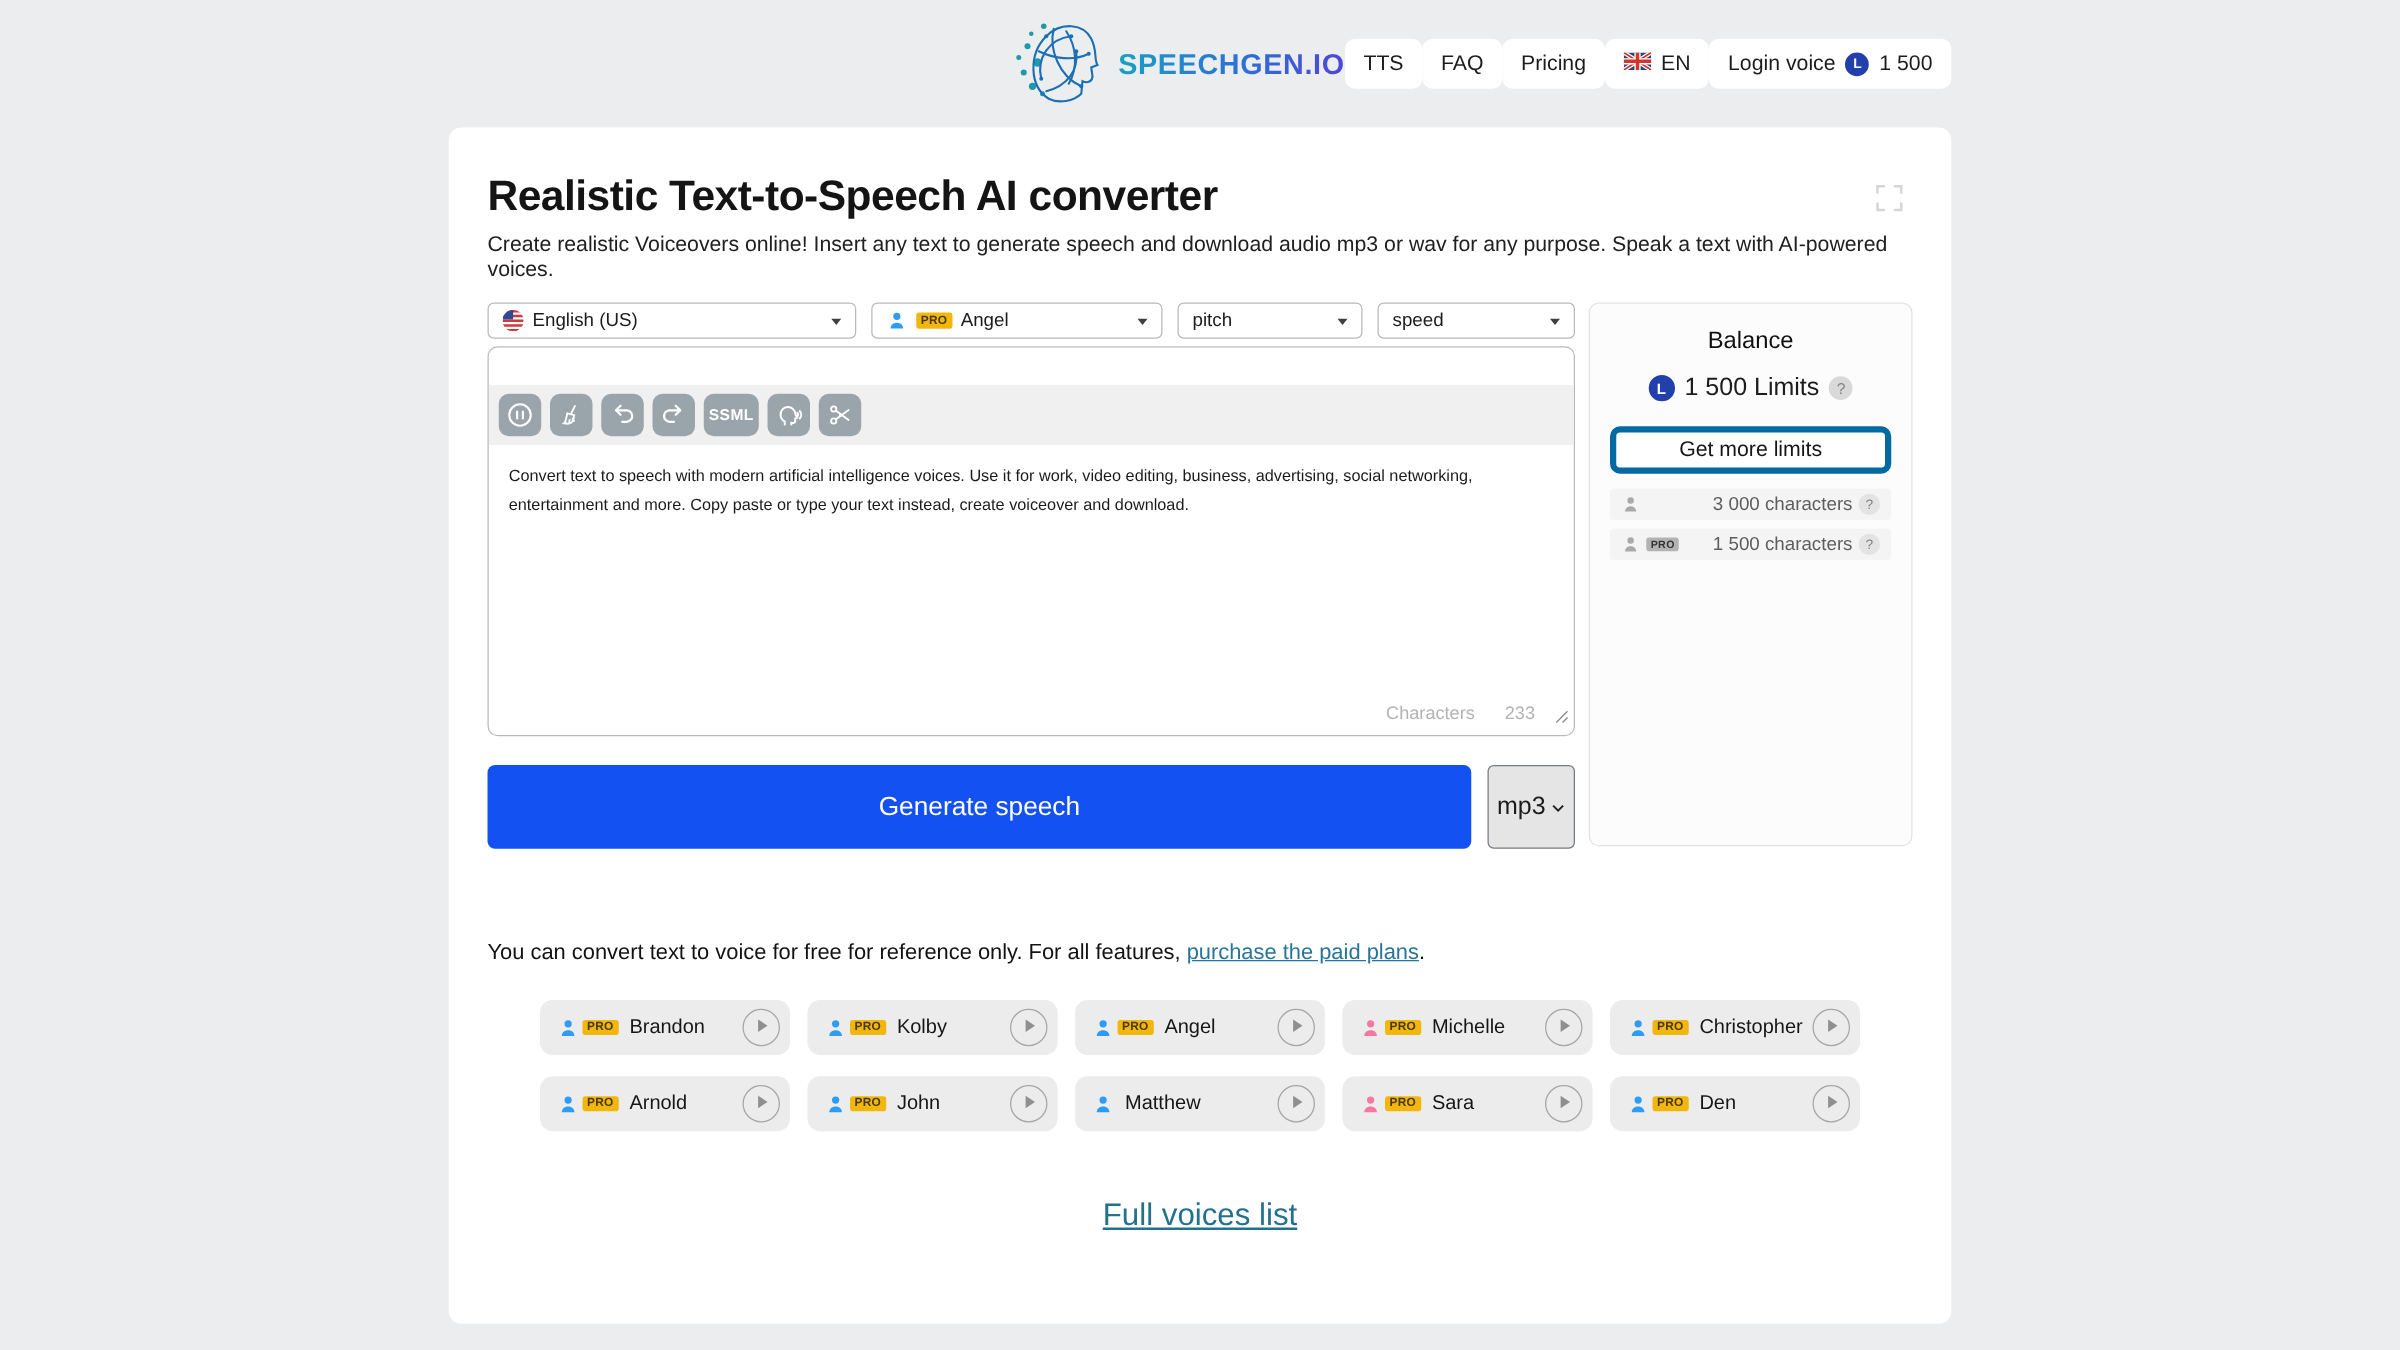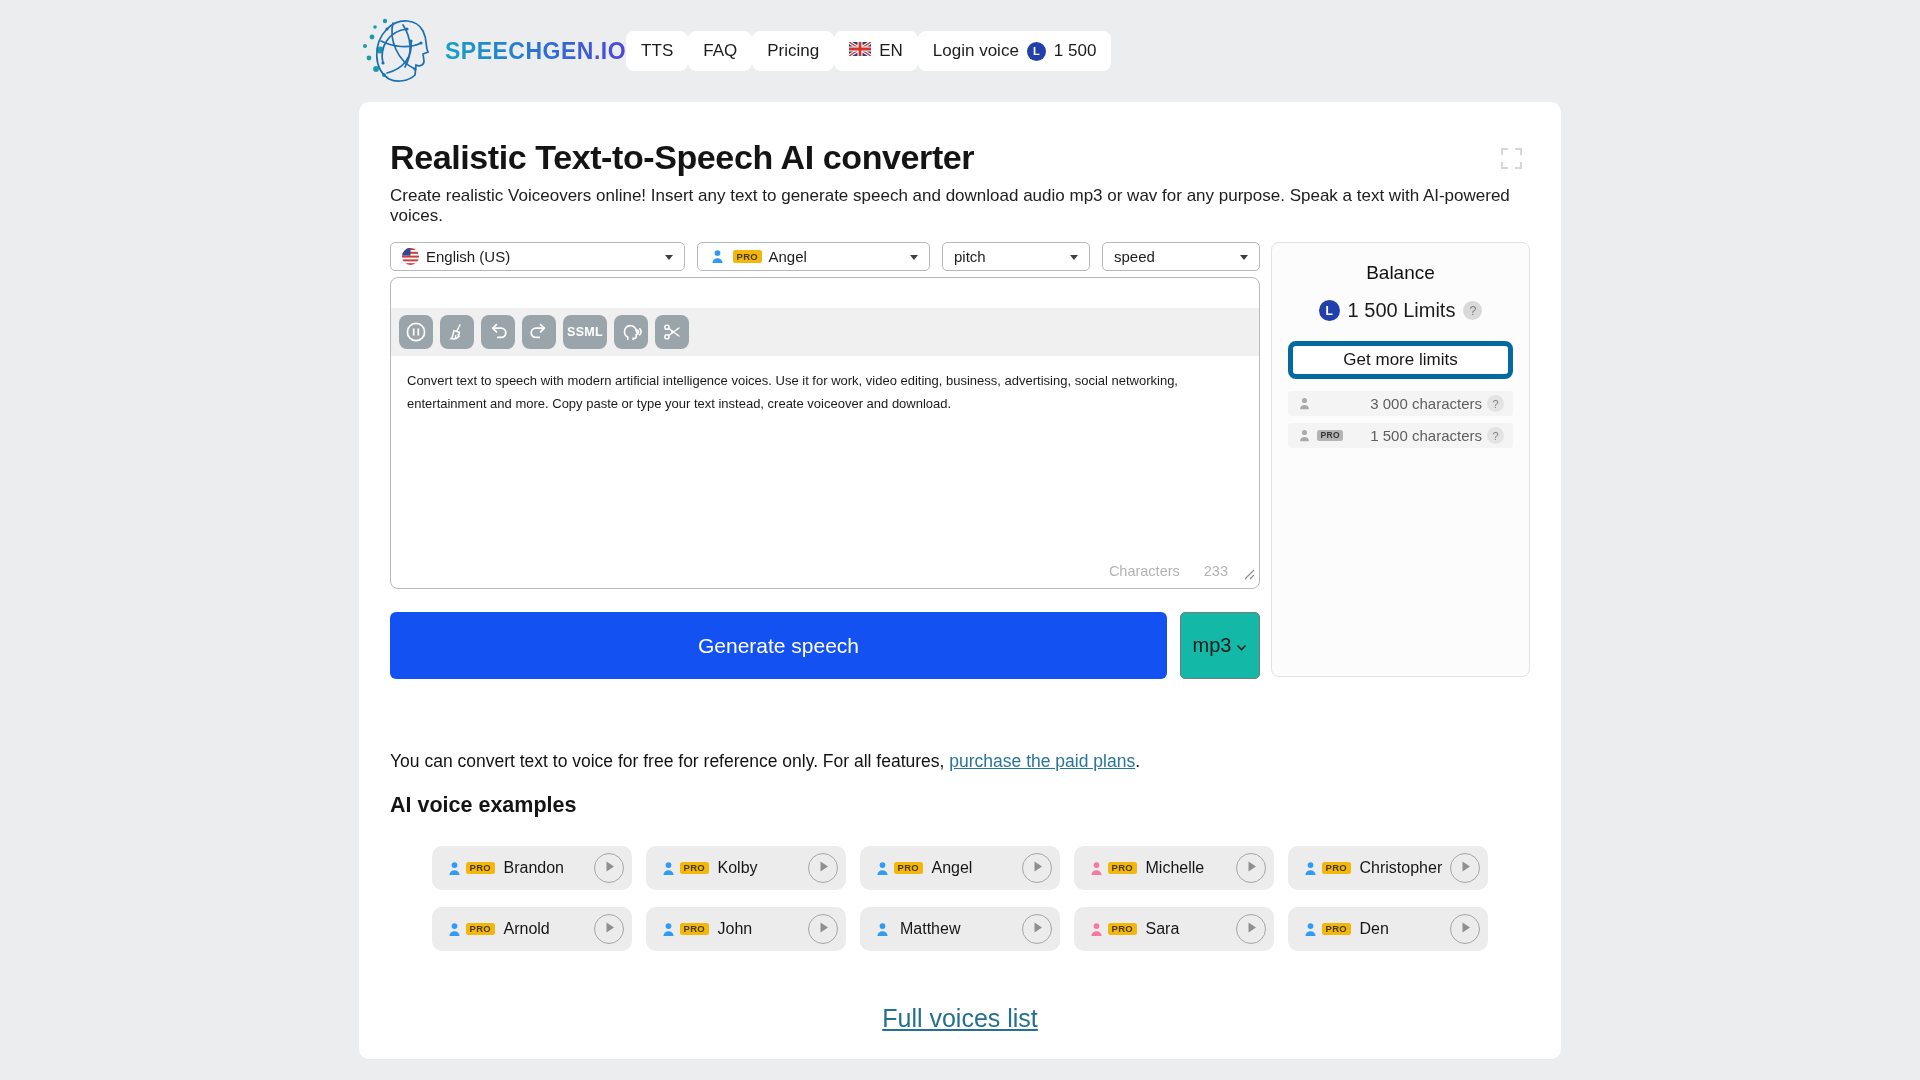--- a/index.html
+++ b/index.html
@@ -6,21 +6,21 @@
   html,body { width:1920px; height:1080px; }
   body {
     background:#ebedee;
     font-family:"Liberation Sans", sans-serif;
     color:#1c1c1c;
     overflow:hidden;
   }
   .shell { width:1202px; margin:0 auto; }
 
   
-  .header { height:102px; display:flex; align-items:center; justify-content:flex-start; }
+  .header { height:102px; display:flex; align-items:center; justify-content:flex-end; }
   .brand { display:flex; align-items:center; gap:10px; }
   .brand-text { font-weight:800; font-size:23px; letter-spacing:.5px; color:#2d62cf; }
   @supports (-webkit-background-clip: text) {
     .brand-text {
       background:linear-gradient(90deg,#17a0c4 0%, #2e6fd6 55%, #4f46d6 100%);
       -webkit-background-clip:text; background-clip:text; color:transparent;
     }
   }
   .nav { display:flex; align-items:center; }
   .nav-pill {
@@ -77,21 +77,21 @@
   .char-count { position:absolute; right:31px; bottom:9px; color:#b3b3b3; font-size:14.5px; display:flex; gap:24px; }
   .resize-handle { position:absolute; right:4px; bottom:4px; }
 
   
   .action-row { display:flex; gap:13px; margin-top:23px; }
   .generate-btn {
     flex:1; height:67px; background:#1451f3; border:none; border-radius:6px;
     color:#fff; font-size:21px; font-family:inherit; cursor:pointer;
   }
   .format-select {
-    width:80px; height:67px; background:#14b8a6; border:1px solid #767b80; border-radius:5px;
+    width:70px; height:67px; background:#e5e5e5; border:1px solid #767b80; border-radius:5px;
     display:flex; align-items:center; justify-content:center; gap:5px; font-size:20px; cursor:pointer;
   }
 
   
   .panel {
     width:259px; height:435px; border:1px solid #e2e2e2; border-radius:8px;
     background:#fcfcfc; padding:19px 16px;
   }
   .panel-title { text-align:center; font-size:19px; color:#101010; }
   .limits-line { display:flex; justify-content:center; align-items:center; gap:8px; margin-top:15px; font-size:20px; }
@@ -360,21 +360,20 @@
           </span>
           <span class="pro-badge gray">PRO</span>
           <span class="row-label">1 500 characters</span>
           <span class="qmark">?</span>
         </div>
       </div>
     </div>
 
     <div class="notice"><span>You can convert text to voice for free for reference only. For all features, </span><a href="#">purchase the paid plans</a><span>.</span></div>
 
-    <h2 class="voices-heading">AI voice examples</h2>
     <div class="voice-grid">
         <div class="voice-card">
     <span class="person blue">
       <svg viewBox="0 0 24 24" width="17" height="17">
               <path d="M12 11.2a4.1 4.1 0 1 0 0-8.2 4.1 4.1 0 0 0 0 8.2zm-7.2 9.8c.3-4.2 3.3-6.6 7.2-6.6s6.9 2.4 7.2 6.6z" fill="currentColor"></path>
             </svg>
     </span>
     <span class="pro-badge">PRO</span>
     <span class="voice-name">Brandon</span>
     <button class="play-btn">

